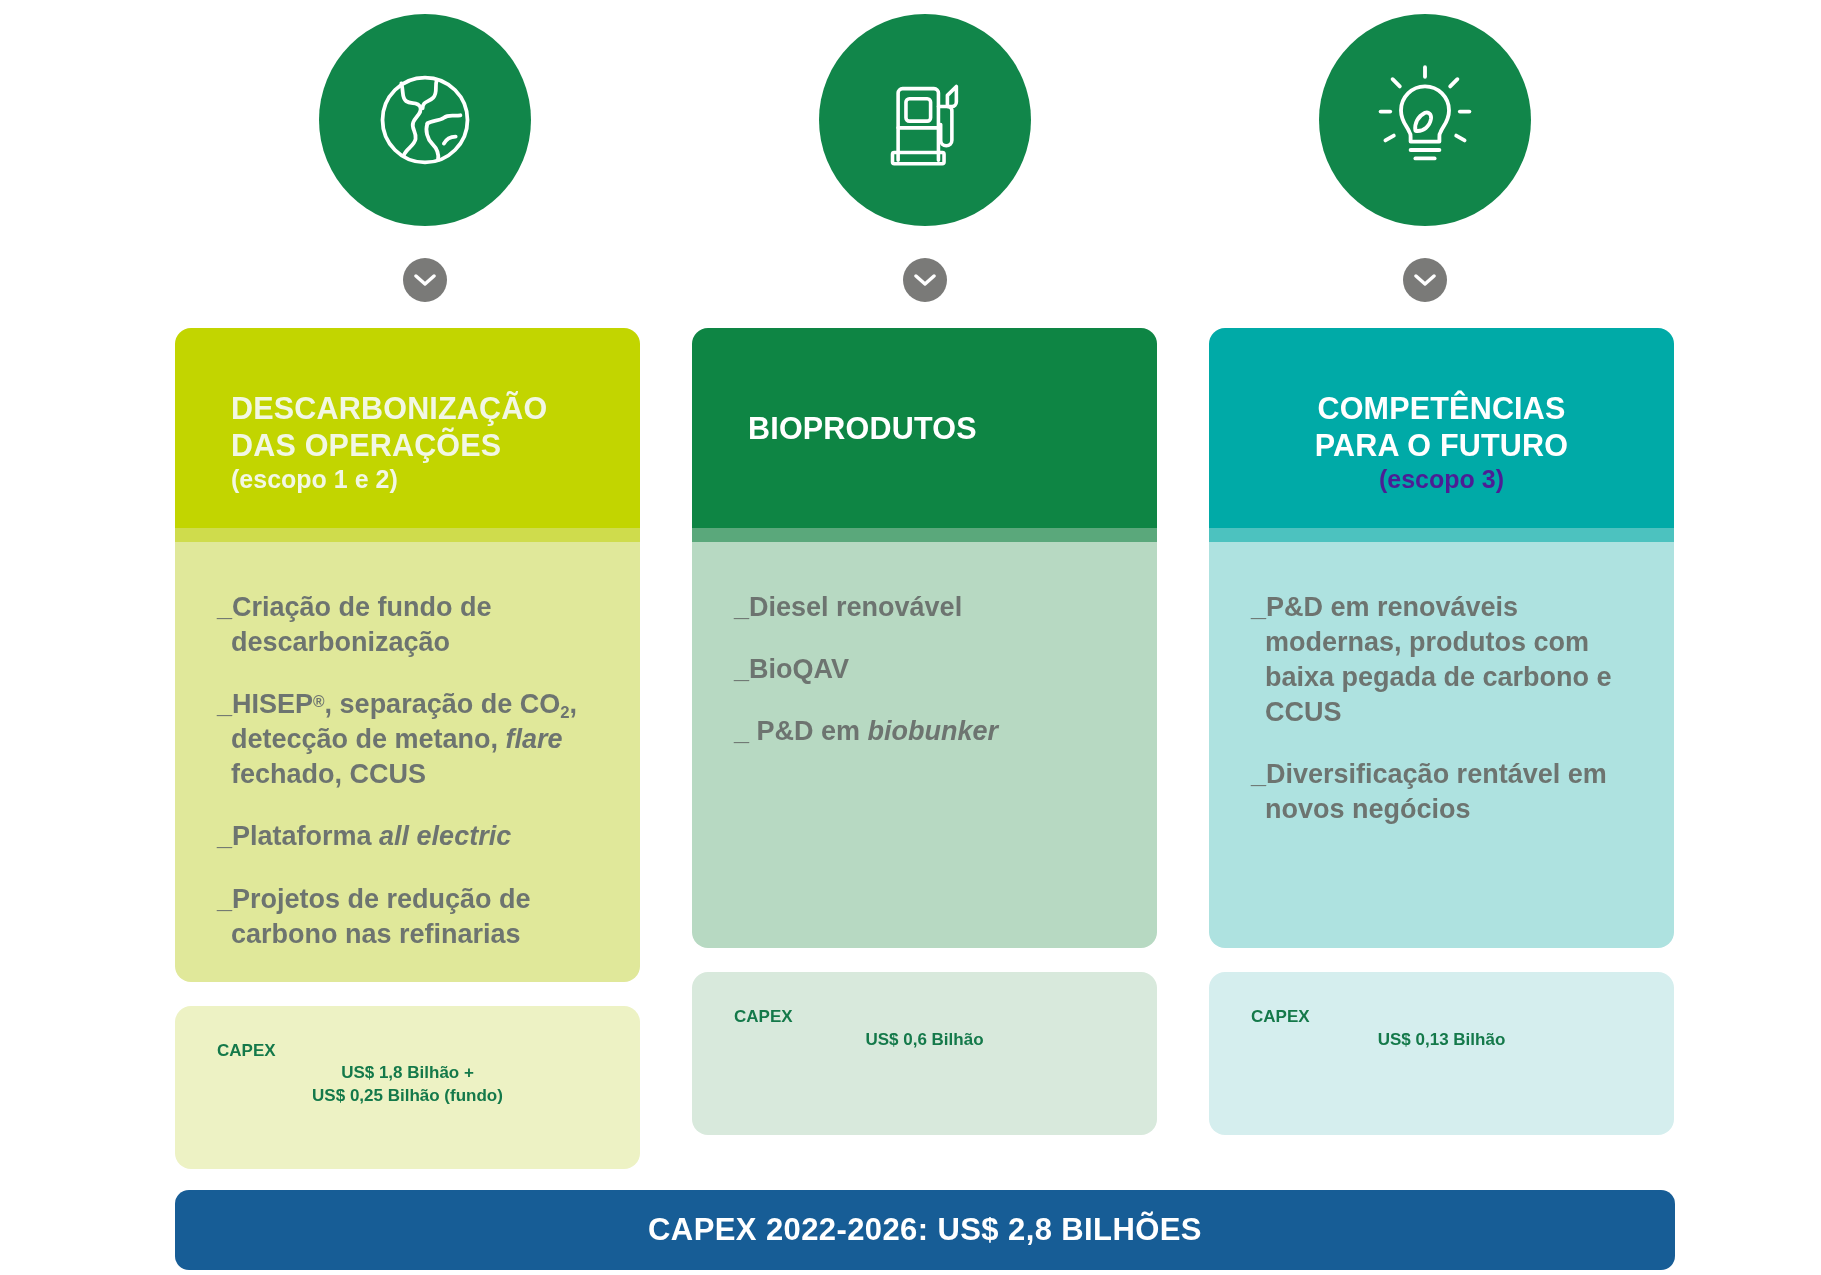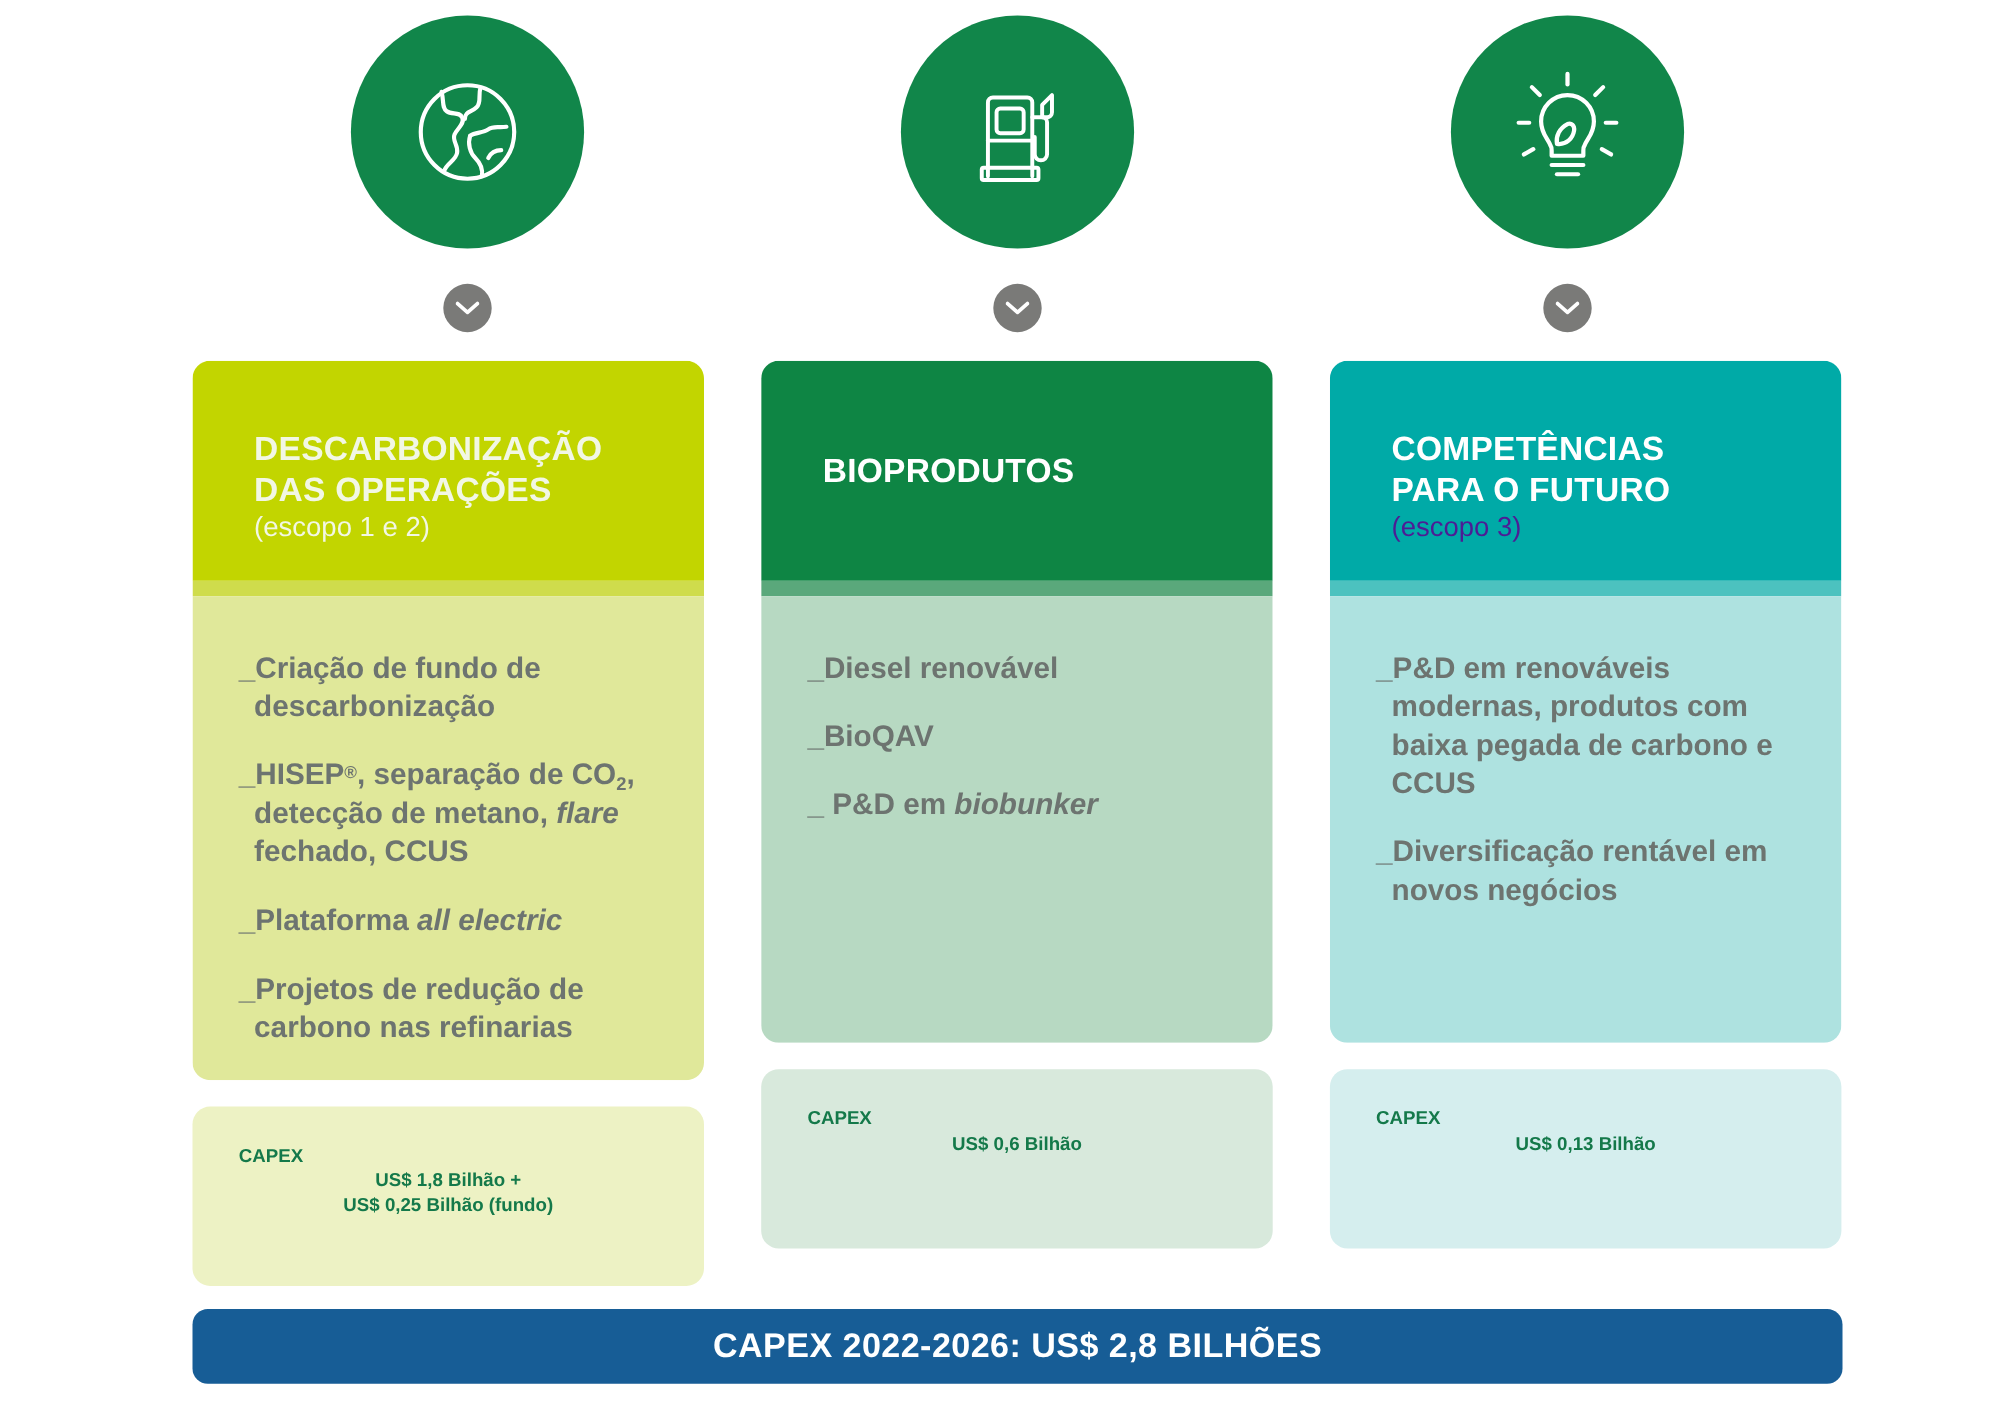--- a/index.html
+++ b/index.html
@@ -114,21 +114,21 @@
     font-size: 30.5px;
     font-weight: bold;
     line-height: 1.21;
     letter-spacing: 0.2px;
     white-space: pre-line;
   }
   .card-title.white { color: #ffffff; }
   .card-subtitle {
     color: #f2f7e4;
     font-size: 25px;
-    font-weight: normal;
+    font-weight: bold;
     line-height: 1.25;
     margin-top: 0;
   }
   .card-subtitle.white { color: #4c1d95; }
 
   .head-divider {
     height: 14px;
     width: 100%;
   }
 
@@ -176,21 +176,21 @@
     line-height: 1.33;
   }
   .capex-value { white-space: pre-line; text-align: center; }
 
   
   .footer-banner {
     position: absolute;
     left: 175px;
     top: 1190px;
     width: 1500px;
-    height: 68px;
+    height: 80px;
     border-radius: 14px;
     background: #175d96;
     display: flex;
     align-items: center;
     justify-content: center;
   }
   .footer-text {
     color: #ffffff;
     font-size: 31px;
     font-weight: bold;
@@ -311,21 +311,21 @@
         </div>
       </div>
       <div class="capex-box" style="background:#d8e9dc;">
         <div class="capex-label">CAPEX</div>
         <div class="capex-value">US$ 0,6 Bilhão</div>
       </div>
     </div>
 
     <div class="card-col">
       <div class="card-main">
-        <div class="card-head" style="background:#00aaa7;">
+        <div class="card-head" style="background:#00aaa7;text-align:center;">
           <div class="card-title white">COMPETÊNCIAS
 PARA O FUTURO</div>
           <div class="card-subtitle white">(escopo 3)</div>
         </div>
         <div class="head-divider" style="background:#4cc2bf;"></div>
         <div class="card-body" style="background:#aee2e0;">
           <div class="bullet">_P&amp;D em renováveis modernas, produtos com baixa pegada de carbono e CCUS</div>
           <div class="bullet">_Diversificação rentável em novos negócios</div>
         </div>
       </div>

